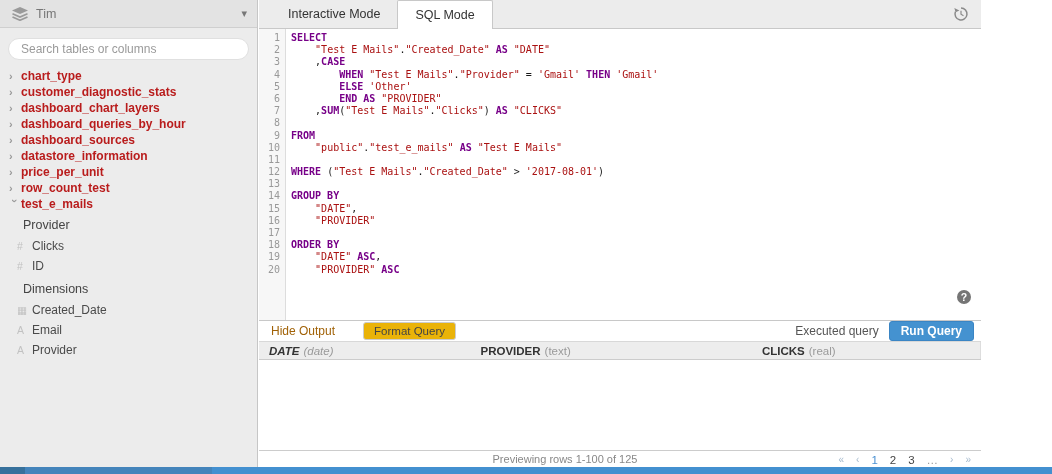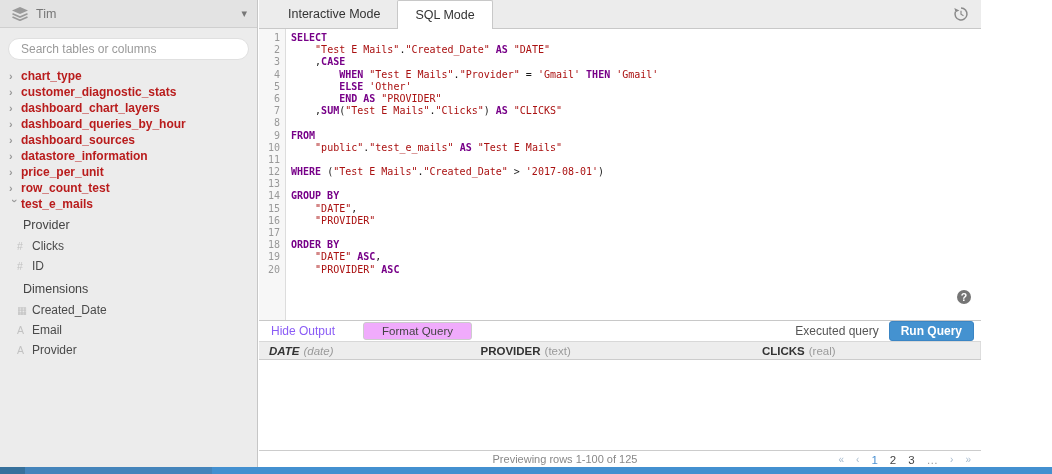--- a/index.html
+++ b/index.html
@@ -47,23 +47,23 @@
   .ln,.cl { height:12.2px; }
   .tok-kw { color:#770088; font-weight:bold; }
   .tok-str { color:#aa1111; }
   .tok-pl { color:#1a1a1a; }
   .help-icon { position:absolute; top:290px; right:10px; width:14px; height:14px; border-radius:50%;
                background:#757575; color:#fff; font-size:10.5px; font-weight:bold;
                display:flex; align-items:center; justify-content:center; cursor:pointer; z-index:3; }
 
   .output-toolbar { position:absolute; top:320px; left:0; right:0; height:21px;
                     border-top:1px solid #c8c8c8; background:#fff; display:flex; align-items:center; }
-  .hide-output { margin-left:12px; font-size:12px; color:#8b5cf6; cursor:pointer;text-align:center; }
-  .format-query { margin-left:28px; font-size:11.5px; color:#444; background:#f0abfc;
-                  border:1px solid #ccc; border-radius:3px; padding:2px 18px; cursor:pointer;
+  .hide-output { margin-left:12px; font-size:12px; color:#a16207; cursor:pointer;text-align:center; }
+  .format-query { margin-left:28px; font-size:11.5px; color:#444; background:#eab308;
+                  border:1px solid #ccc; border-radius:3px; padding:2px 10px; cursor:pointer;
                   font-family:"Liberation Sans",sans-serif; }
   .executed { margin-left:auto; font-size:12px; color:#555; }
   .run-query { margin:0 7px 0 10px; background:#4492d0; border:1px solid #3a85c4; color:#fff;
                font-size:12px; font-weight:bold; border-radius:3px; padding:2px 11px; cursor:pointer;
                font-family:"Liberation Sans",sans-serif; }
 
   .results-header { position:absolute; top:341px; left:0; right:0; height:19px; background:#ededed;
                     border-top:1px solid #d8d8d8; border-bottom:1px solid #ccc; display:flex; }
   .cell { padding-left:10px; display:flex; align-items:center; font-size:11.5px; color:#333; }
   .col0 { width:229px;font-style:italic; } .col1 { width:305px; } .col2 { width:247px; }

